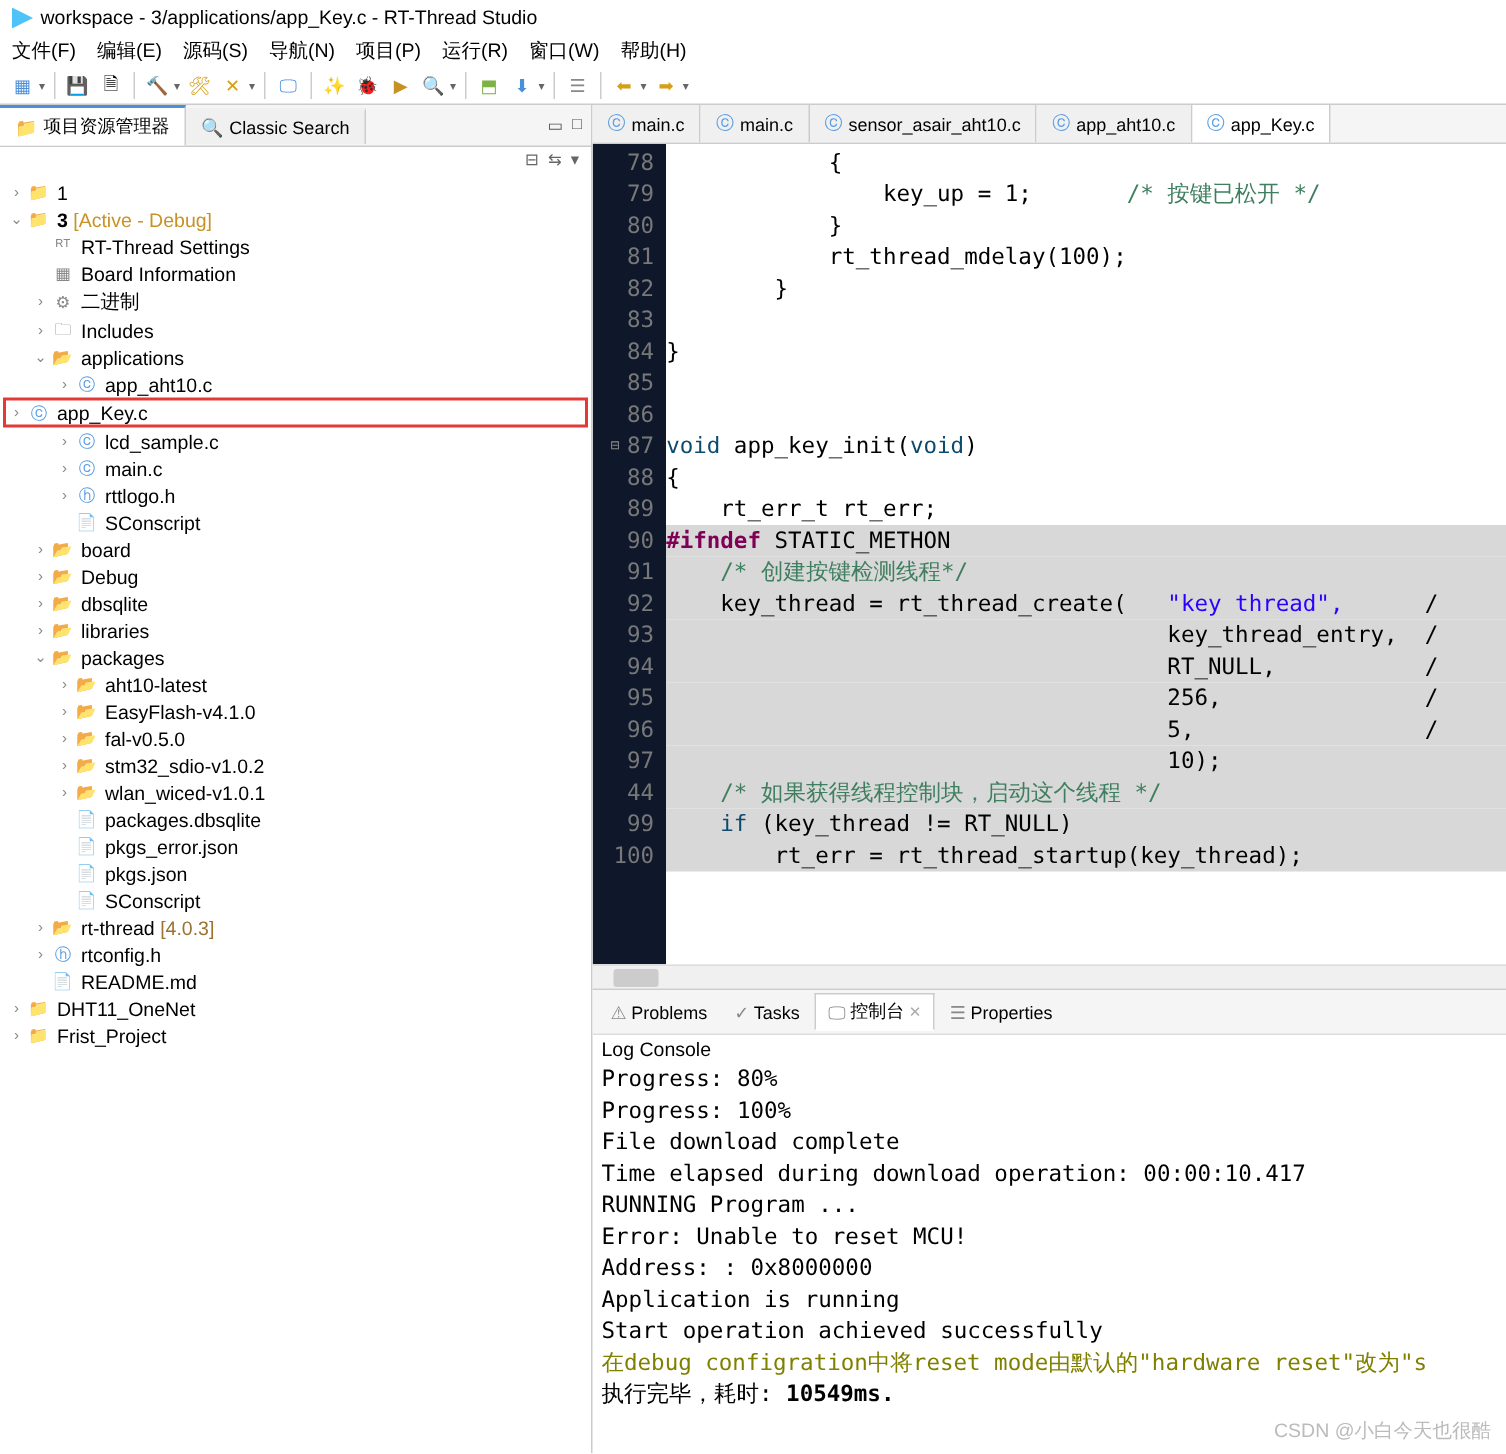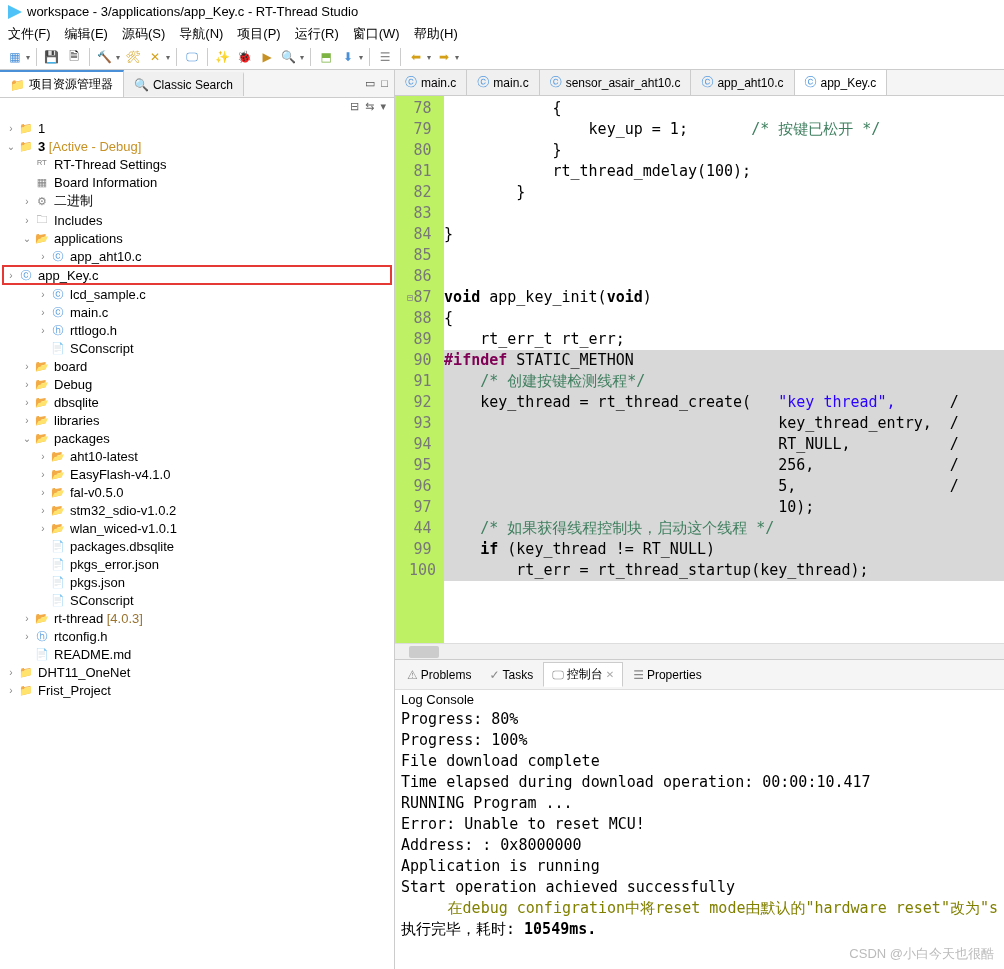--- a/index.html
+++ b/index.html
@@ -28,37 +28,37 @@
 .tree-row.highlight { border: 2px solid #e53935; padding: 0; }
 .indent-0{padding-left:2px}.indent-1{padding-left:18px}.indent-2{padding-left:34px}
 .folder-icon{color:#e8a33d}.c-icon{color:#5a9de0}.h-icon{color:#5a9de0}.file-icon{color:#888}
 .active-debug { color: #c79124; }
 .version-label { color: #9a7330; }
 .right-panel { flex: 1; display: flex; flex-direction: column; overflow: hidden; }
 .editor-tabs { display: flex; border-bottom: 1px solid #ccc; background: #f5f5f5; overflow: hidden; }
 .editor-tab { padding: 4px 10px; font-size: 12px; border-right: 1px solid #ccc; display: flex; align-items: center; gap: 4px; background: #f0f0f0; white-space: nowrap; cursor: pointer; }
 .editor-tab.active { background: #fff; }
 .editor { flex: 1; display: flex; font-family: Consolas, monospace; font-size: 15px; overflow: hidden; background: #fff; }
-.gutter { background: #bef264; text-align: center; color: #787878; padding: 2px 8px 2px 14px; user-select: none; }
+.gutter { background: #0f172a; text-align: right; color: #787878; padding: 2px 8px 2px 14px; user-select: none; }
 .gutter .ln { height: 21px; line-height: 21px; position: relative; }
 .gutter .ln.fold::before { content:"⊟"; position:absolute; left:-2px; color:#888; font-size:10px; }
 .code { flex: 1; padding: 2px 0; overflow: hidden; }
 .code .line { height: 21px; line-height: 21px; white-space: pre; }
 .code .line.hl { background: #d8d8d8; }
-.kw { color: #000000; font-weight: bold; }
+.kw { color: #0c4a6e; font-weight: normal; }
 .str { color: #2a00ff; }
 .cmt { color: #3f7f5f; }
 .pp { color: #7f0055; font-weight: bold; }
 .bottom-panel { border-top: 1px solid #ccc; display: flex; flex-direction: column; height: 310px; }
 .bottom-tabs { display: flex; padding: 2px 4px; gap: 2px; align-items: center; background: #f5f5f5; border-bottom: 1px solid #ddd; }
 .bottom-tab { padding: 3px 8px; font-size: 12px; display: flex; align-items: center; gap: 3px; cursor: pointer; }
 .bottom-tab.active { background: #fff; border: 1px solid #ccc; border-bottom: 1px solid #fff; }
 .console-title { padding: 2px 6px; font-size: 13px; }
 .console { flex: 1; padding: 0 6px; font-family: Consolas, monospace; font-size: 15px; line-height: 21px; overflow: hidden; }
-.console .olive { color: #808000; text-align: right; }
+.console .olive { color: #808000; }
 .console b { font-weight: bold; }
 .watermark { position: absolute; right: 10px; bottom: 6px; color: #bbb; font-size: 13px; }
 .scrollbar-track { height: 16px; background: #f0f0f0; display: flex; align-items: center; padding: 0 14px; border-top:1px solid #ddd;}
 .scrollbar-thumb { width: 30px; height: 12px; background: #ccc; border-radius: 2px; }
 </style>
 </head>
 <body>
 
 <div class="titlebar">
   <span class="logo"></span>

